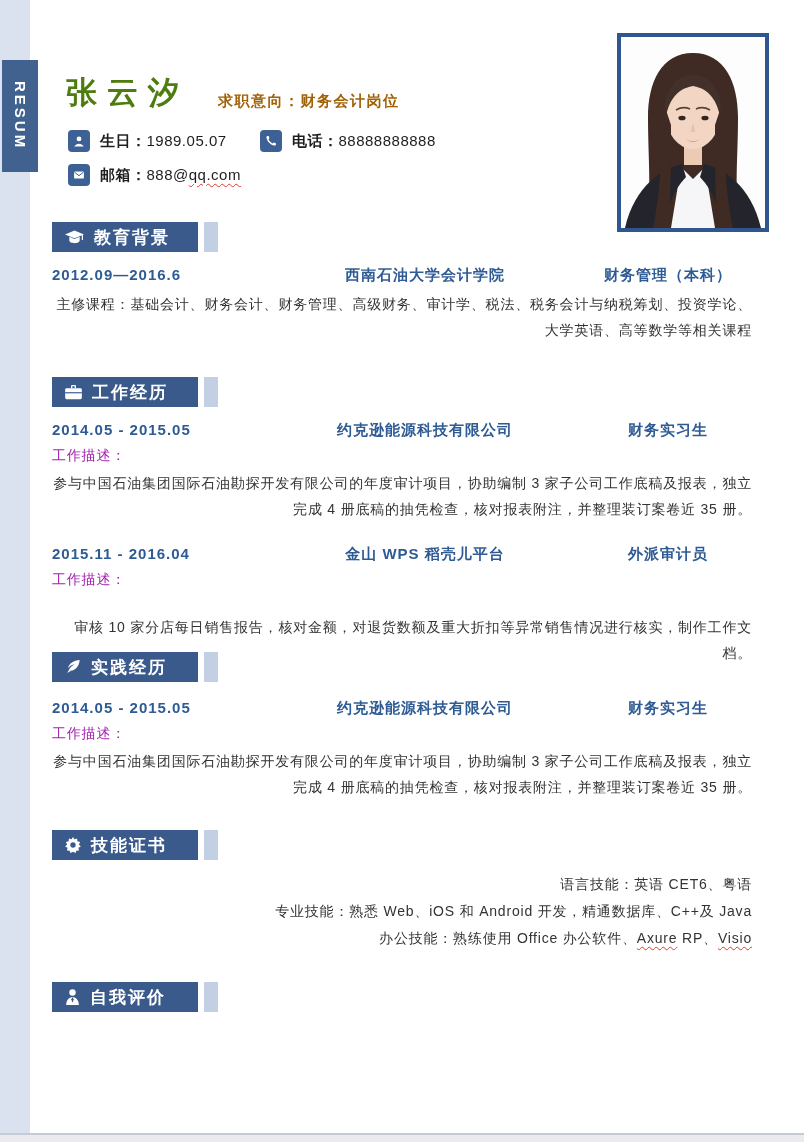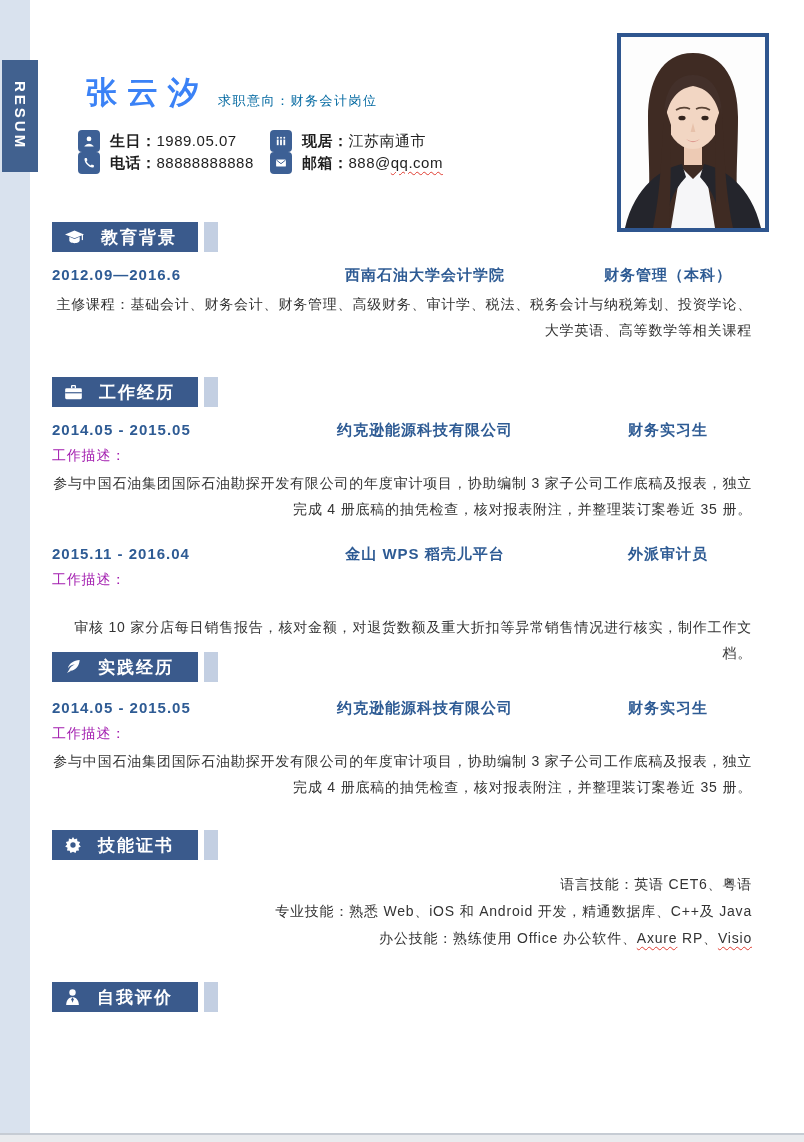--- a/index.html
+++ b/index.html
@@ -8,39 +8,39 @@
   .page { position:absolute; inset:0; background:#ffffff; }
 
   
   .side-strip { position:absolute; left:0; top:0; width:30px; bottom:9px; background:#d9e2ee; }
   .side-tab { position:absolute; left:2px; top:60px; width:36px; height:112px; background:#41618f;
               display:flex; align-items:center; justify-content:center; }
   .side-tab span { writing-mode:vertical-rl; text-orientation:mixed; color:#fff; font-weight:bold;
                    font-size:15px; letter-spacing:3px; }
 
   
-  .name { position:absolute; left:66px; top:72px; font-size:31px; font-weight:bold; color:#3b82f6; letter-spacing:10px;margin-left:20px; }
-  .intent { position:absolute; left:218px; top:92px; font-size:13px; font-weight:normal; color:#0369a1; letter-spacing:1.5px; }
-
-  .contact { position:absolute; left:78px; top:130px; width:420px; display:grid;
-             grid-template-columns:192px auto; }
+  .name { position:absolute; left:66px; top:72px; font-size:31px; font-weight:bold; color:#4d7c0f; letter-spacing:10px; }
+  .intent { position:absolute; left:218px; top:92px; font-size:15px; font-weight:bold; color:#a16207; letter-spacing:1.5px; }
+
+  .contact { position:absolute; left:68px; top:130px; width:420px; display:grid;
+             grid-template-columns:192px auto; row-gap:12px; }
   .citem { display:flex; align-items:center; height:22px; }
   .cicon { width:22px; height:22px; border-radius:4px; background:#3d6095; display:flex;
            align-items:center; justify-content:center; flex:0 0 22px; }
   .ctext { margin-left:10px; font-size:15px; color:#1e1e1e; letter-spacing:0.5px; white-space:nowrap; }
 
   
   .photo { position:absolute; left:617px; top:33px; width:152px; height:199px;
            border:4px solid #2f568f; background:#fff; }
   .photo svg { display:block; width:100%; height:100%; }
 
   
   .sec { position:absolute; left:52px; display:flex; align-items:center; height:30px; }
   .sec .badge { width:146px; height:30px; background:#3a5a8c; color:#fff; display:flex; align-items:center;
-                padding-left:13px; gap:17px; font-size:17px; font-weight:bold; letter-spacing:2px; }
+                padding-left:13px; gap:10px; font-size:17px; font-weight:bold; letter-spacing:2px; }
   .sec .sq { width:14px; height:30px; background:#c3cfe2; margin-left:6px; }
 
   
   .rowline { position:absolute; left:52px; width:696px; display:flex; align-items:baseline;
              font-size:15px; font-weight:bold; color:#2e5b94; letter-spacing:1px; }
   .rowline .rdate { width:210px; }
   .rowline .rcompany { flex:1; text-align:center; }
   .rowline .rrole { width:160px; text-align:center; }
 
   .para { position:absolute; left:52px; width:700px; font-size:14px; color:#333; letter-spacing:0.8px; line-height:26px;text-align:right; }
@@ -65,33 +65,20 @@
 
   <div class="contact">
     <div class="citem">
       <span class="cicon">
         <svg width="14" height="14" viewBox="0 0 20 20">
             <circle cx="10" cy="7" r="3.4" fill="#fff"></circle>
             <path d="M3.5 17 Q10 10.6 16.5 17 L16.5 18 L3.5 18 Z" fill="#fff"></path>
           </svg>
       </span>
       <span class="ctext"><b>生日：</b><span>1989.05.07</span></span>
-    </div>
-    <div class="citem">
-      <span class="cicon">
-        <svg width="14" height="14" viewBox="0 0 20 20">
-            <rect x="4" y="8" width="2.6" height="8" fill="#fff"></rect>
-            <rect x="8.7" y="8" width="2.6" height="8" fill="#fff"></rect>
-            <rect x="13.4" y="8" width="2.6" height="8" fill="#fff"></rect>
-            <circle cx="5.3" cy="5.5" r="1.4" fill="#fff"></circle>
-            <circle cx="10" cy="5.5" r="1.4" fill="#fff"></circle>
-            <circle cx="14.7" cy="5.5" r="1.4" fill="#fff"></circle>
-          </svg>
-      </span>
-      <span class="ctext"><b>现居：</b><span>江苏南通市</span></span>
     </div>
     <div class="citem">
       <span class="cicon">
         <svg width="14" height="14" viewBox="0 0 20 20">
             <path d="M5 3 C4 3 3.4 4 3.6 5.2 C4.3 10.4 9.6 15.7 14.8 16.4 C16 16.6 17 16 17 15 L17 13.3 L13.8 12.2 L12.5 13.6 C10.3 12.8 7.2 9.7 6.4 7.5 L7.8 6.2 L6.7 3 Z" fill="#fff"></path>
           </svg>
       </span>
       <span class="ctext"><b>电话：</b><span>88888888888</span></span>
     </div>
     <div class="citem">

